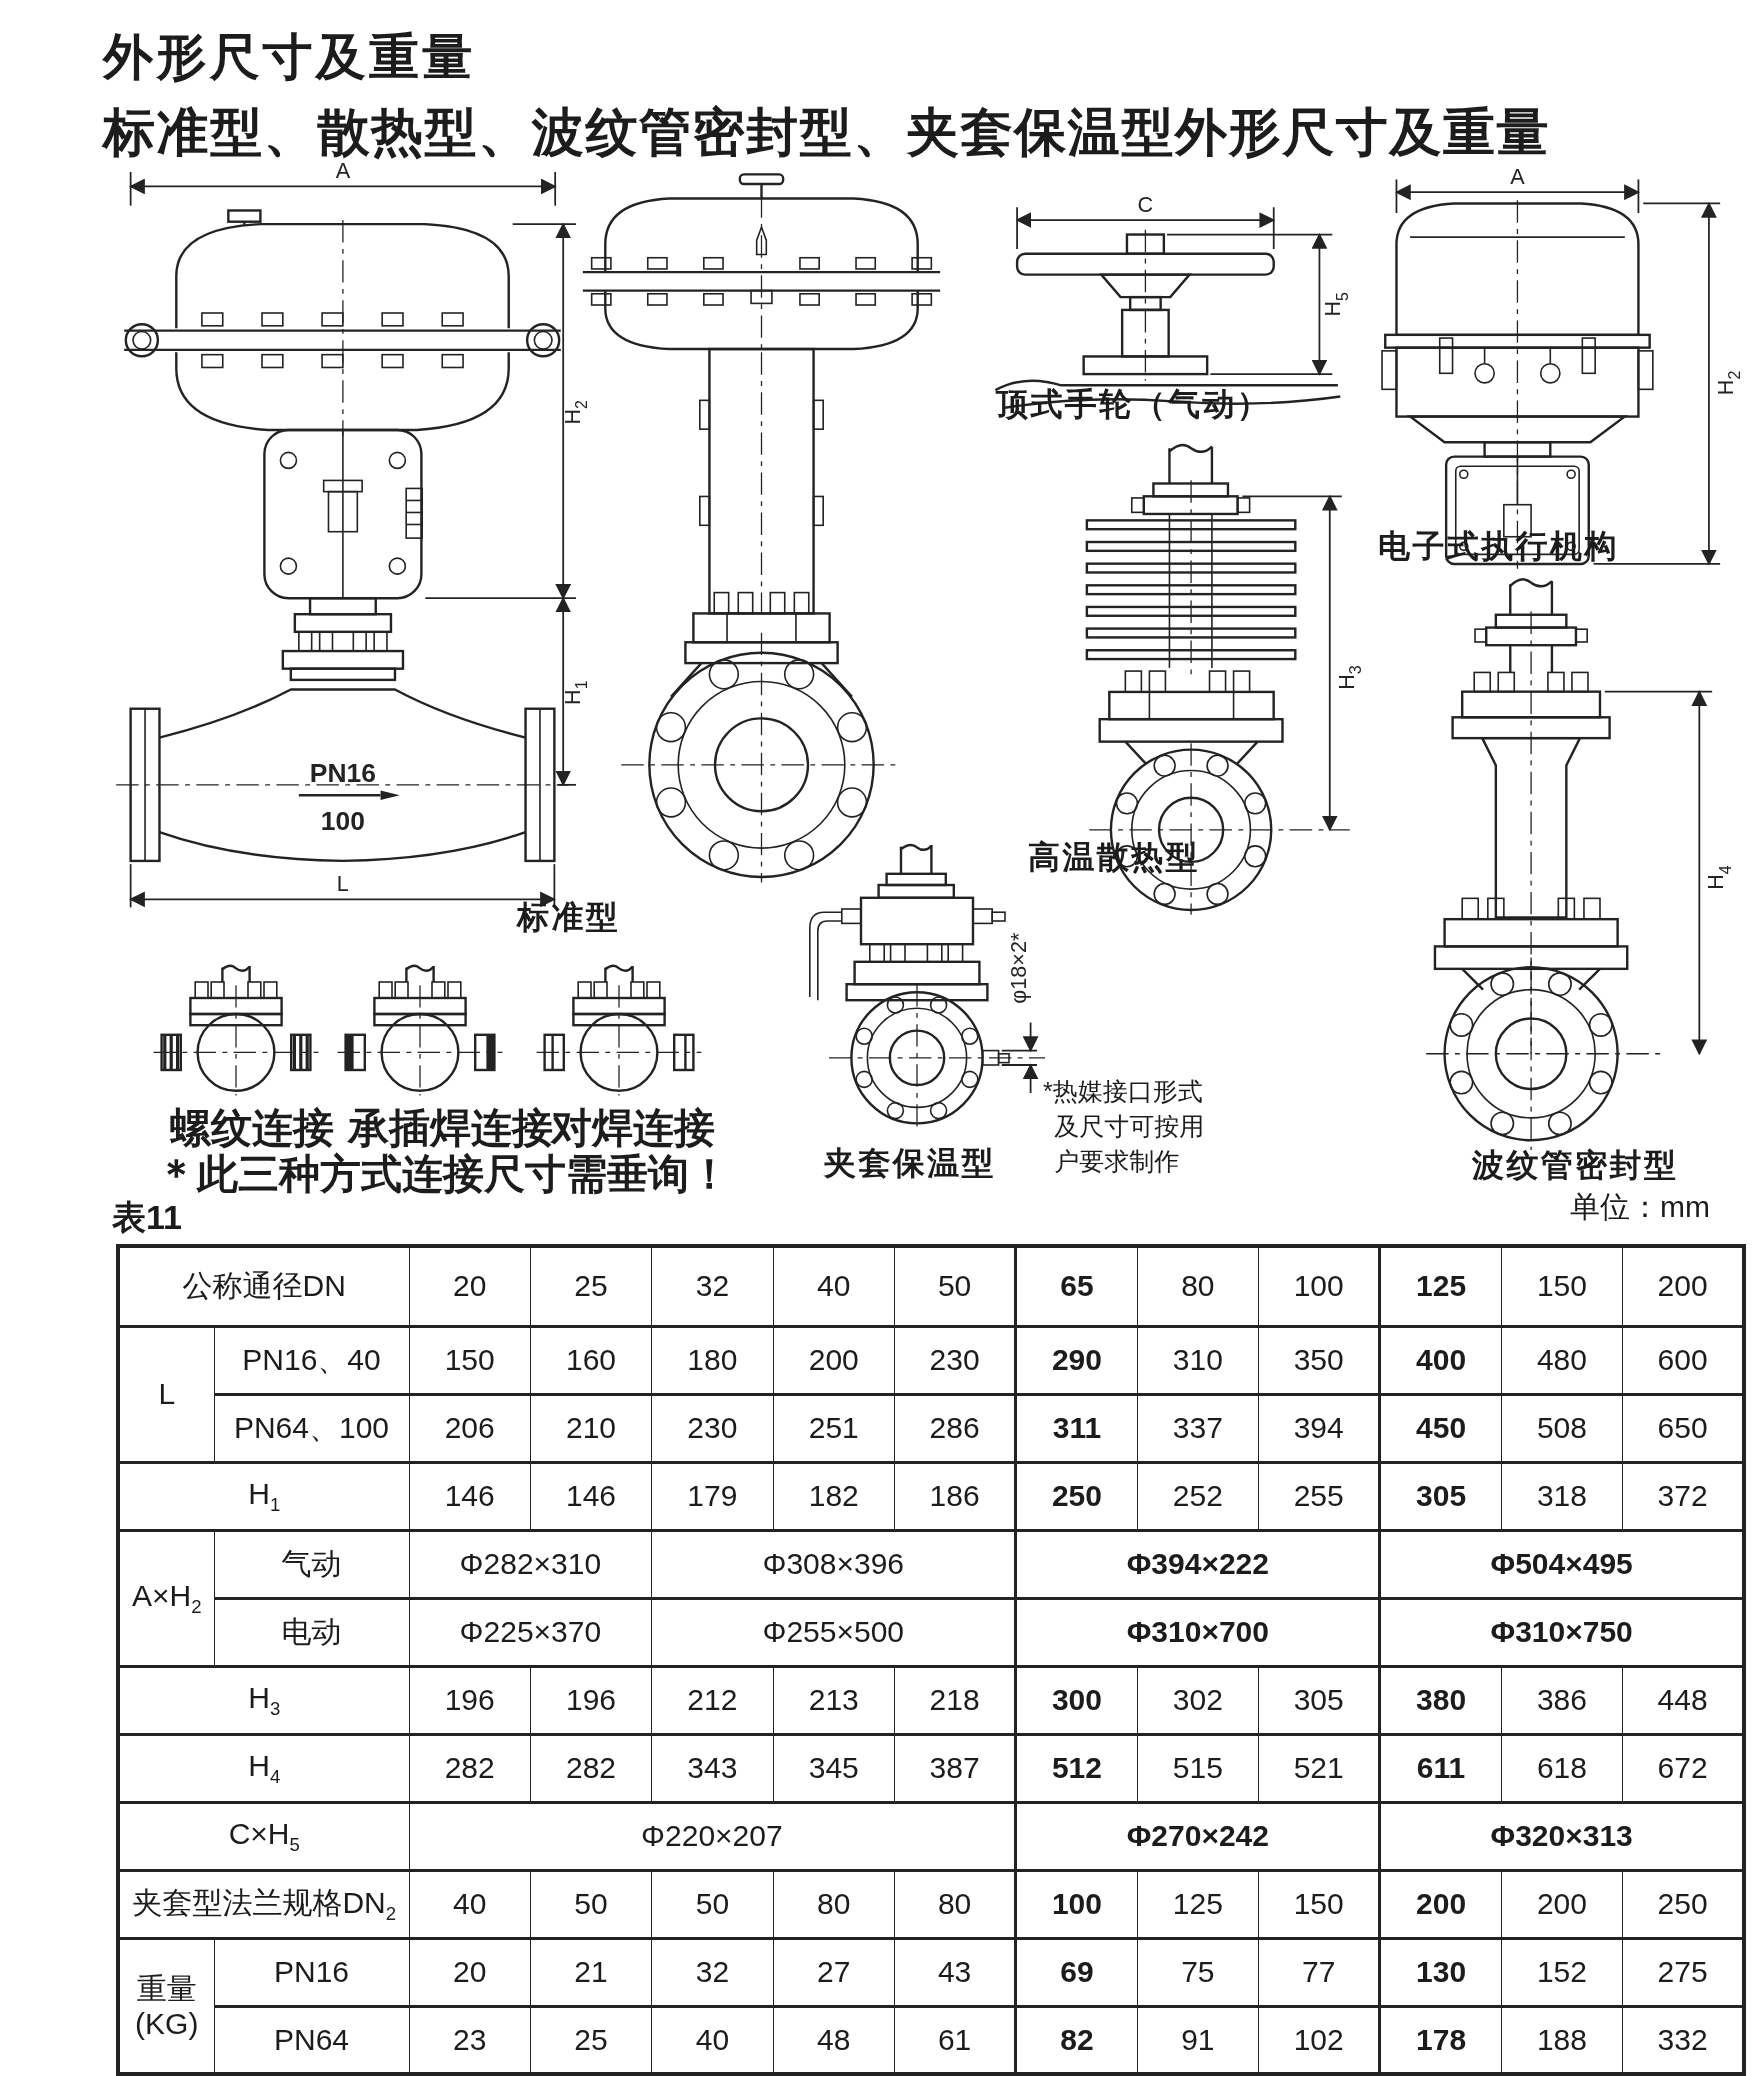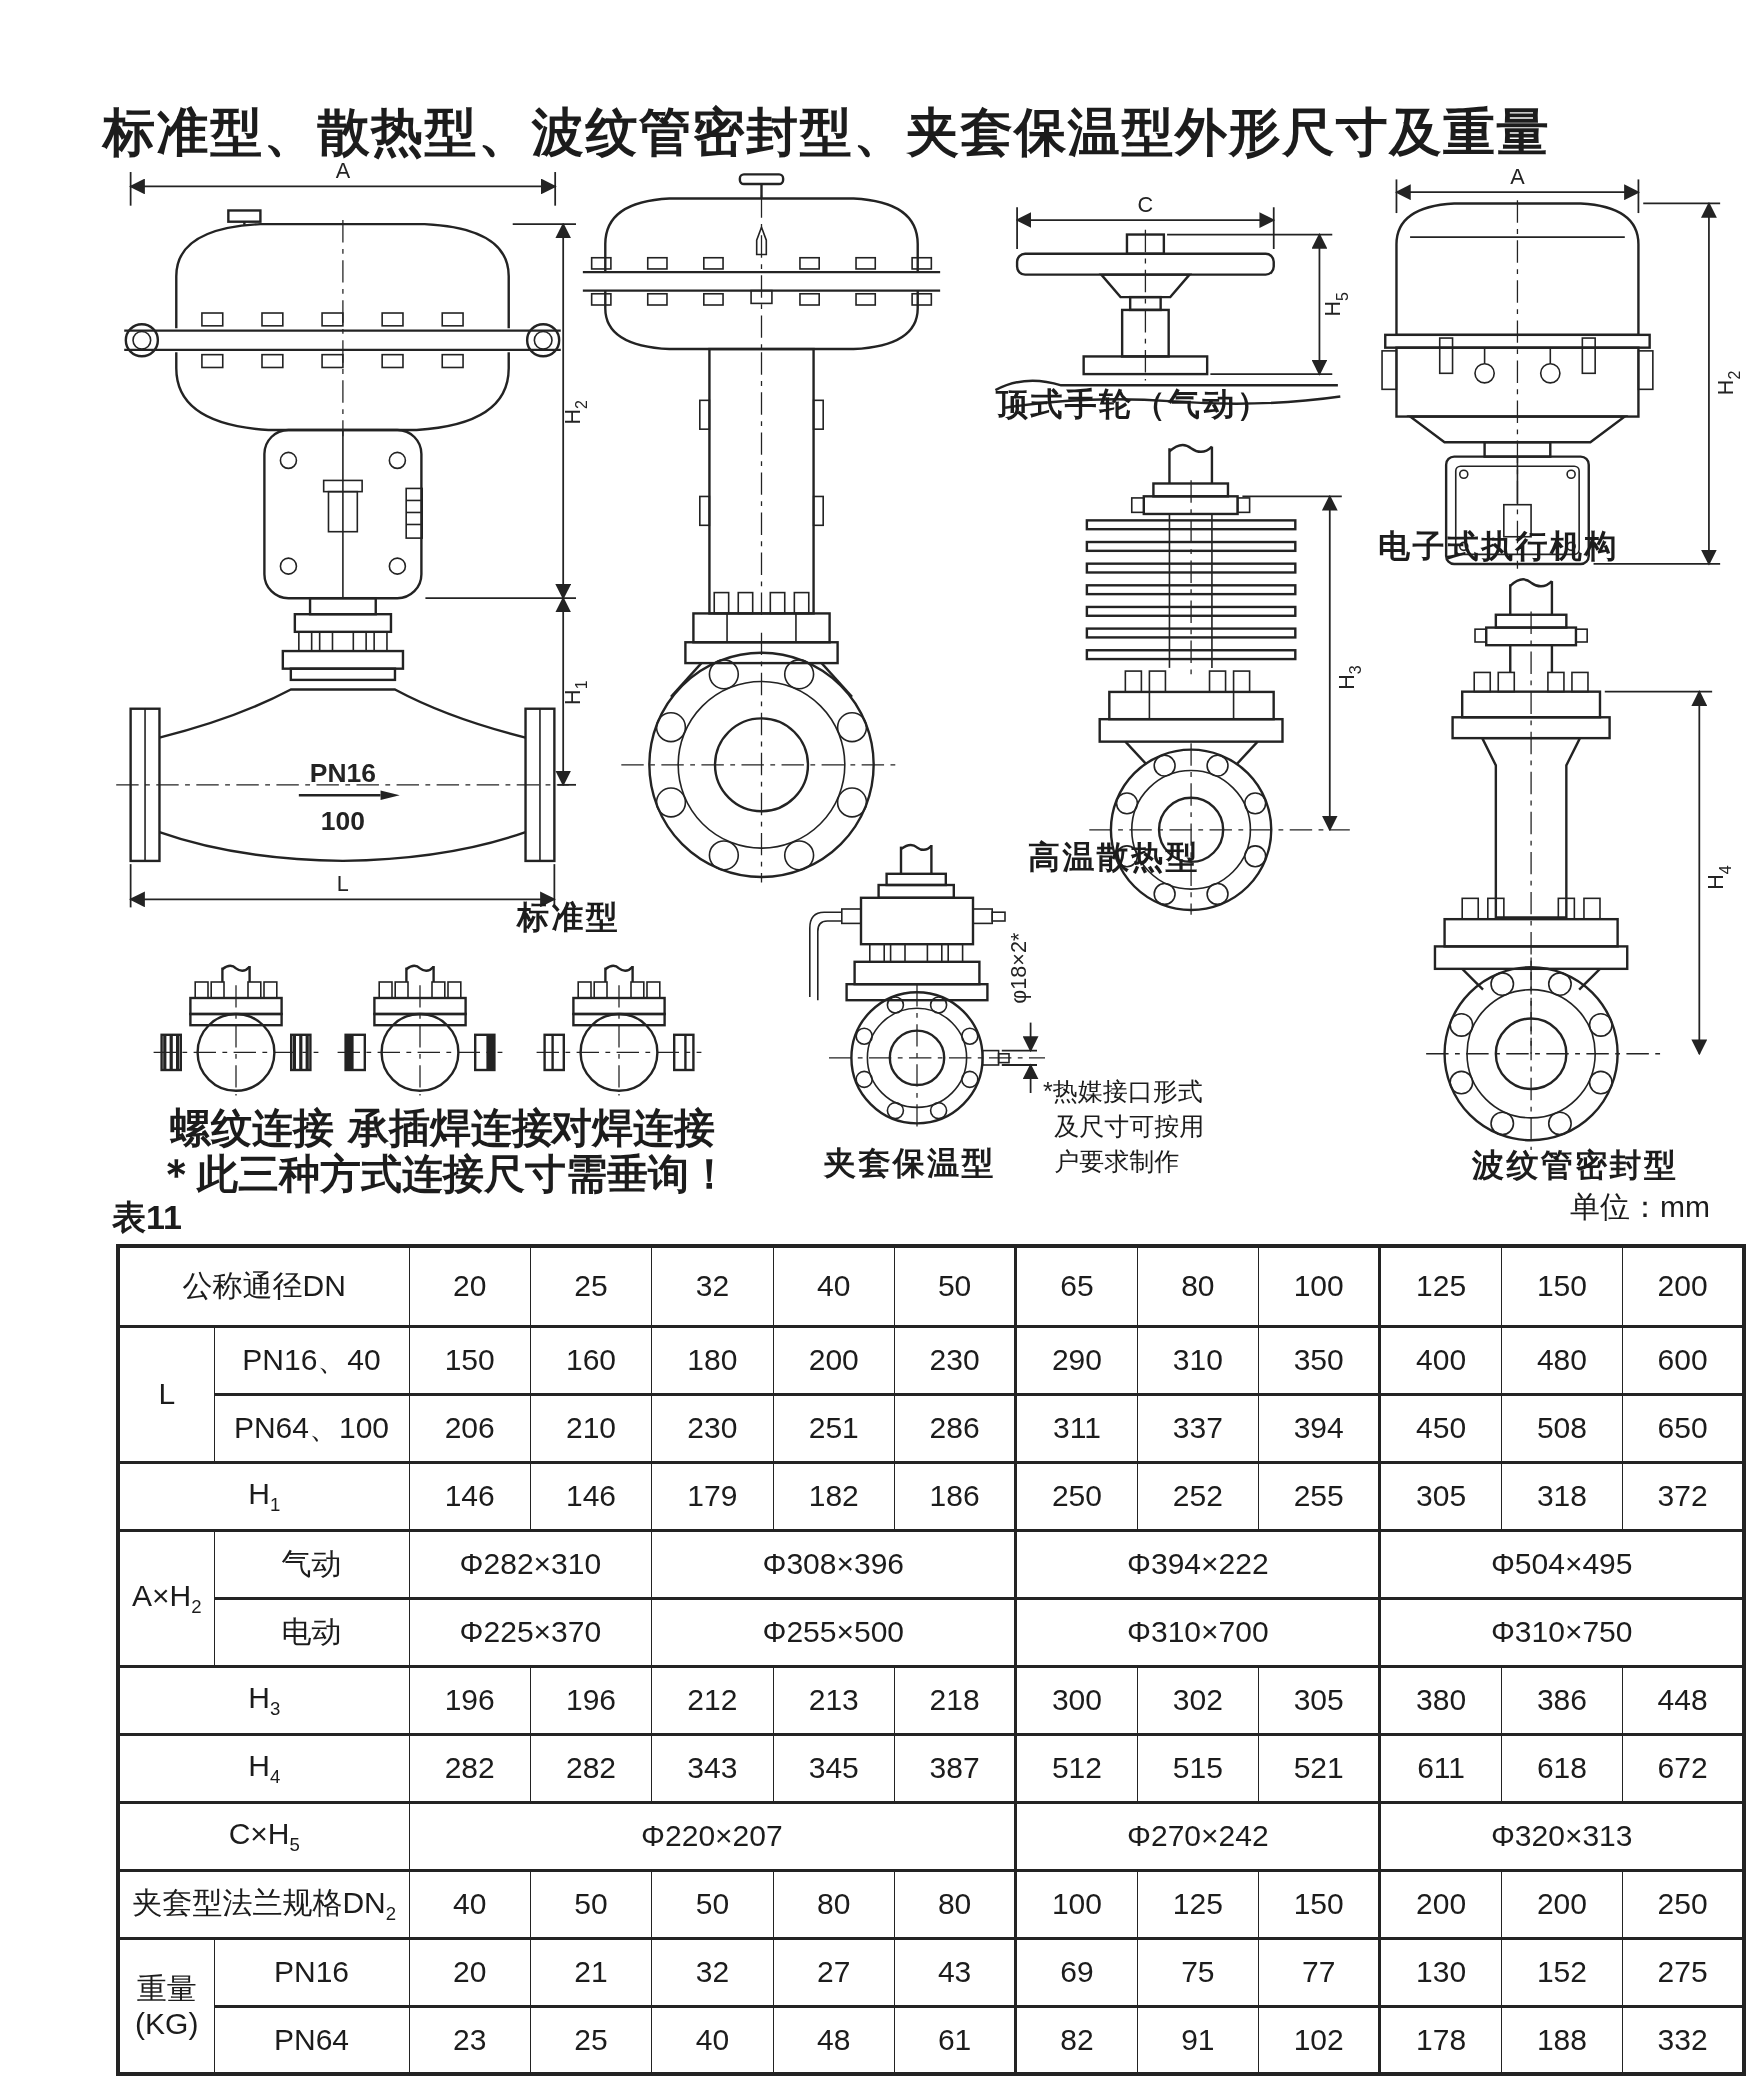--- a/index.html
+++ b/index.html
@@ -23,29 +23,30 @@
   
   #tcap{left:112px;top:1195px;font-size:34px;font-weight:bold;}
   #tunit{left:1570px;top:1187px;font-size:30px;}
   #dimtable{position:absolute;left:116px;top:1244px;width:1630px;border-collapse:collapse;
             table-layout:fixed;border:4px solid #232323;}
   #dimtable td{border-left:1.6px solid #232323;border-top:3.2px solid #232323;
                text-align:center;vertical-align:middle;font-size:30px;padding:0;
                overflow:hidden;white-space:nowrap;}
   #dimtable tr{height:68px;}
   #dimtable tr.hd{height:80px;}
-  #dimtable td.gb{border-left:3.2px solid #232323;}
+  #dimtable td.gb{border-left:3.2px solid #232323;font-weight:bold;}
   #dimtable sub{font-size:0.62em;}
   .wlab div{line-height:35px;}
 </style>
 </head>
 <body>
 
 <div id="page">
 
+  <div id="title" class="abs">外形尺寸及重量</div>
   <div id="subtitle" class="abs">标准型、散热型、波纹管密封型、夹套保温型外形尺寸及重量</div>
 
   <svg class="abs" style="left:100px;top:148px" width="485" height="773" viewBox="0 0 605 965">
     <defs>
         <marker id="arst" viewBox="0 0 10 10" refX="9" refY="5" markerWidth="9" markerHeight="9" orient="auto-start-reverse">
           <path d="M0,0 L10,5 L0,10 Z" fill="#232323"></path>
         </marker>
       </defs>
 
     <line class="dl" x1="38" y1="72" x2="38" y2="30"></line>

